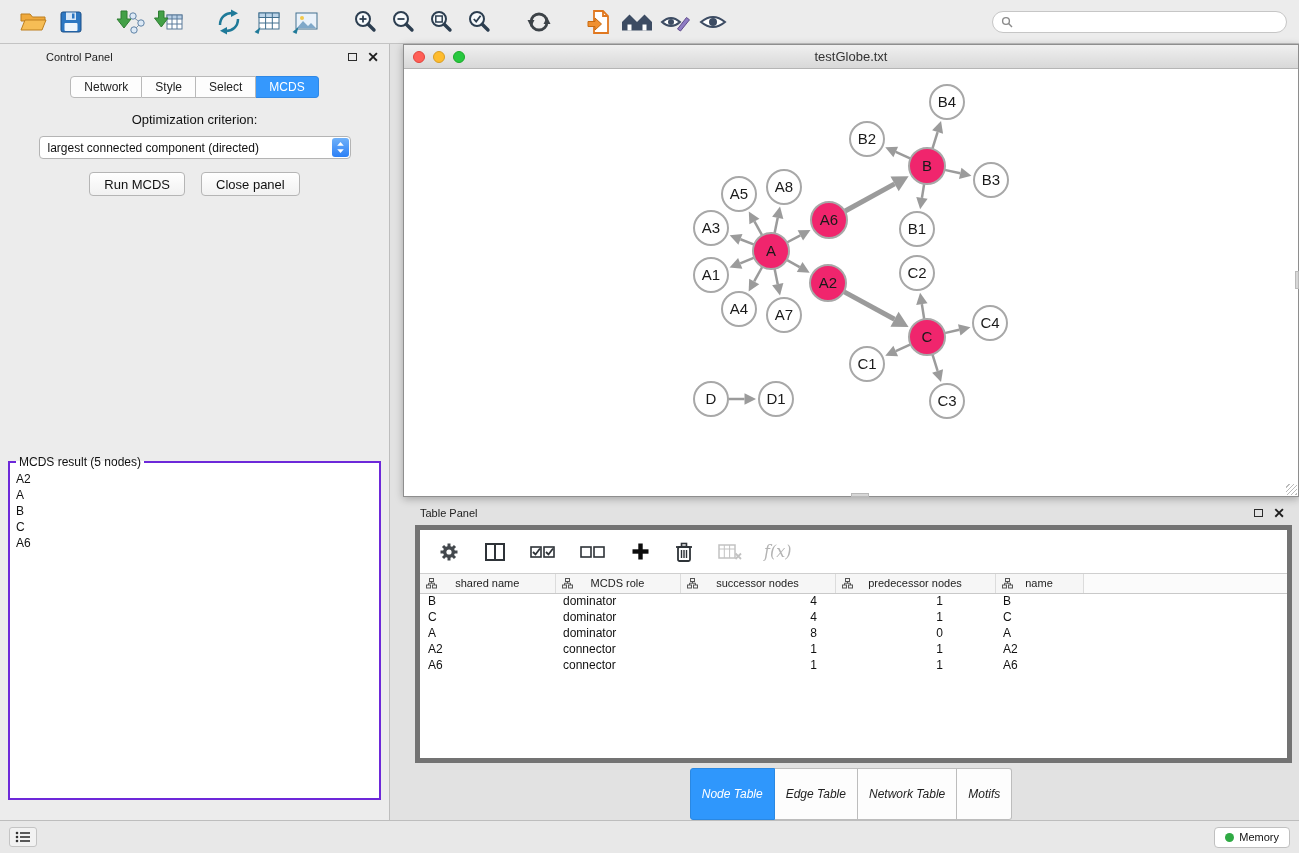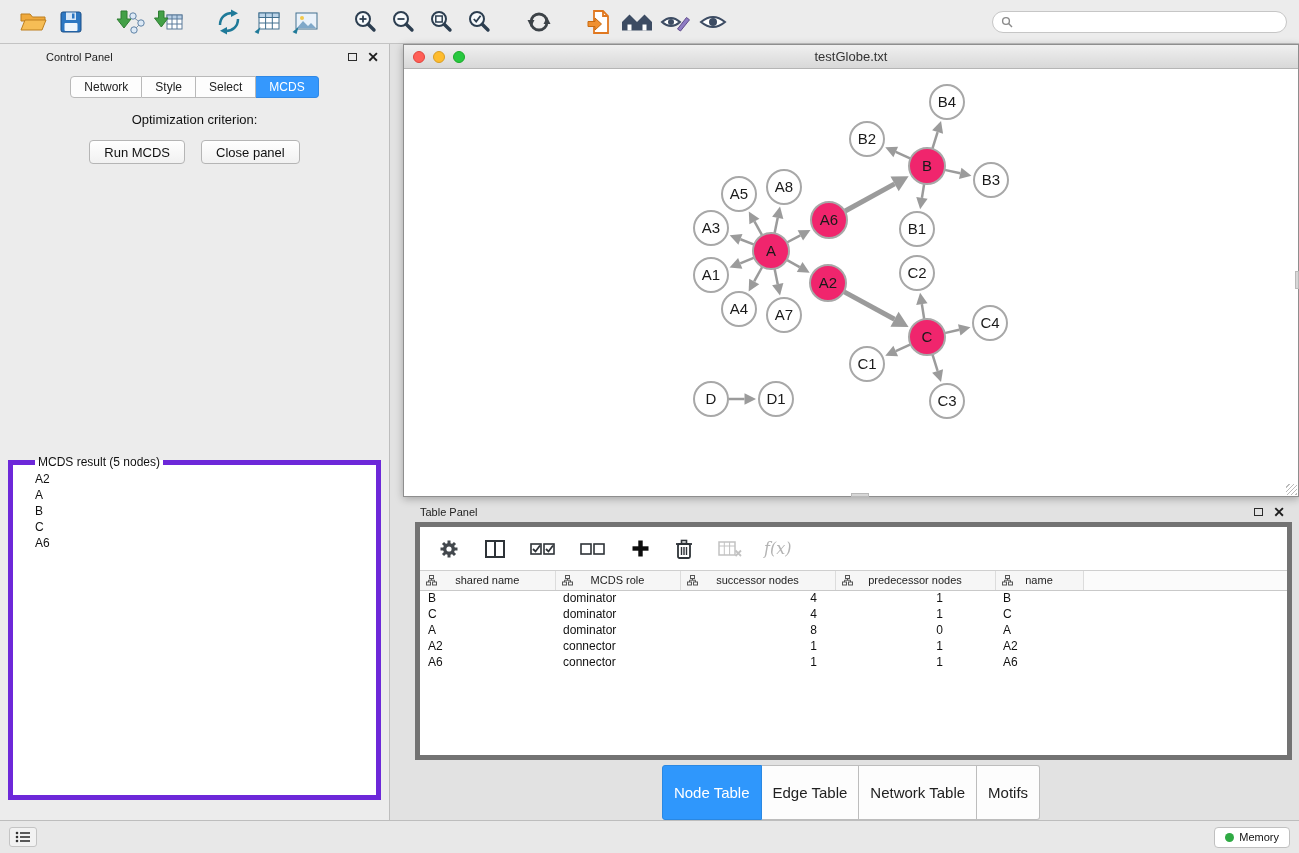--- a/index.html
+++ b/index.html
@@ -38,21 +38,21 @@
   .cp-tab:first-child { border-left-width:1px; border-radius:4px 0 0 4px; }
   .cp-tab:last-child { border-radius:0 4px 4px 0; }
   .cp-tab.active { background:#3598fd; border-color:#2f88e5; color:#fff; }
   .opt-label { text-align:center; margin-top:14px; font-size:13px; color:#111; }
   .combo { width:312px; height:23px; margin:9px auto 0 auto; background:#fff; border:1px solid #b4b4b4; border-radius:4px; display:flex; align-items:center; padding-left:8px; position:relative; }
   .combo-text { font-size:12px; color:#111; flex:1; white-space:nowrap; overflow:hidden; }
   .combo-arrows { width:17px; height:19px; margin-right:1px; border-radius:3px; background:linear-gradient(#6fb1f9,#2c80f6); display:flex; align-items:center; justify-content:center; flex:0 0 auto; }
   .cp-buttons { display:flex; justify-content:center; gap:16px; margin-top:13px; }
   .mac-btn { font-family:"Liberation Sans",sans-serif; font-size:13px; color:#111; background:linear-gradient(#ffffff,#f1f1f1); border:1px solid #b5b5b5; border-radius:4px; padding:3px 14px; height:24px; }
   .cp-spacer { flex:1; }
-  .result-box { margin:0 8px 20px 8px; height:345px; background:#fff; border:5px solid #6d28d9; padding:2px 20px; overflow:hidden; }
+  .result-box { margin:0 8px 20px 8px; height:345px; background:#fff; border:2px solid #6d28d9; padding:2px 4px; overflow:hidden; }
   .result-box legend { font-size:12px; color:#111; padding:0 3px; margin-left:2px; }
   .result-item { font-size:12px; line-height:16px; color:#111; padding-left:2px; }
 
   
   .right { flex:1; min-width:0; display:flex; flex-direction:column; padding-left:13px; }
 
   
   .network-window { height:453px; flex:0 0 auto; background:#fff; border:1px solid #8e8e8e; box-shadow:0 2px 8px rgba(0,0,0,0.28); position:relative; }
   .nw-titlebar { height:24px; background:linear-gradient(#f0f0f0,#d8d8d8); border-bottom:1px solid #b5b5b5; position:relative; display:flex; align-items:center; justify-content:center;text-align:center; }
   .nw-traffic { position:absolute; left:9px; top:6px; display:flex; gap:8px; }
@@ -73,21 +73,21 @@
   .tp-table { flex:1; overflow:hidden; border-top:1px solid #cfcfcf; }
   table.node-table { border-collapse:collapse; table-layout:fixed; width:100%; }
   .node-table th { height:19px; background:#f6f6f6; border-right:1px solid #dcdcdc; border-bottom:1px solid #c9c9c9; font-weight:normal; font-size:11px; color:#222; position:relative; text-align:center; }
   .node-table th .hdr-icon { position:absolute; left:6px; top:4px; }
   .node-table th.filler { background:#fbfbfb; border-right:none; }
   .node-table td { height:16px; font-size:12px; color:#111; padding:0 8px; white-space:nowrap; }
   .c-left { text-align:left; }
   .c-num-s { text-align:right; padding-right:18px !important; }
   .c-num-p { text-align:right; padding-right:52px !important; }
   .tp-tabs { display:flex; justify-content:center; margin-top:5px; }
-  .tp-tab { background:#fdfdfd; border:1px solid #bdbdbd; border-left-width:0; padding:18px 11px; font-size:15px; color:#222; }
+  .tp-tab { background:#fdfdfd; border:1px solid #bdbdbd; border-left-width:0; padding:18px 11px; font-size:12px; color:#222;font-style:italic; }
   .tp-tab:first-child { border-left-width:1px; border-radius:3px 0 0 3px; }
   .tp-tab:last-child { border-radius:0 3px 3px 0; }
   .tp-tab.active { background:#2f97fc; border-color:#2a88e2; color:#fff; }
 
   
   .statusbar { height:33px; flex:0 0 auto; background:#e8e8e8; border-top:1px solid #bdbdbd; display:flex; align-items:center; padding:0 9px; }
   .sb-left-btn { width:28px; height:20px; display:flex; align-items:center; justify-content:center; border:1px solid #c4c4c4; border-radius:3px; background:#f2f2f2; }
   .memory-btn { margin-left:auto; height:21px; background:#fff; border:1px solid #c0c0c0; border-radius:4px; display:flex; align-items:center; gap:5px; padding:0 10px; font-size:11px; color:#111; }
   .mem-dot { width:9px; height:9px; border-radius:50%; background:#2faa44; display:inline-block; }
 </style>
@@ -247,20 +247,29 @@
           <span class="close-x">✕</span>
         </span>
       </div>
       <div class="cp-tabs">
         <div class="cp-tab">Network</div>
         <div class="cp-tab">Style</div>
         <div class="cp-tab">Select</div>
         <div class="cp-tab active">MCDS</div>
       </div>
       <div class="opt-label">Optimization criterion:</div>
+      <div class="combo">
+        <span class="combo-text">largest connected component (directed)</span>
+        <span class="combo-arrows">
+          <svg width="9" height="13" viewBox="0 0 9 13">
+              <path d="M4.5 1 L7.8 4.8 H1.2 z" fill="#fff"></path>
+              <path d="M4.5 12 L1.2 8.2 H7.8 z" fill="#fff"></path>
+            </svg>
+        </span>
+      </div>
       <div class="cp-buttons">
         <button class="mac-btn">Run MCDS</button>
         <button class="mac-btn">Close panel</button>
       </div>
       <div class="cp-spacer"></div>
       <fieldset class="result-box">
         <legend>MCDS result (5 nodes)</legend>
         <div class="result-item">A2</div>
         <div class="result-item">A</div>
         <div class="result-item">B</div>

